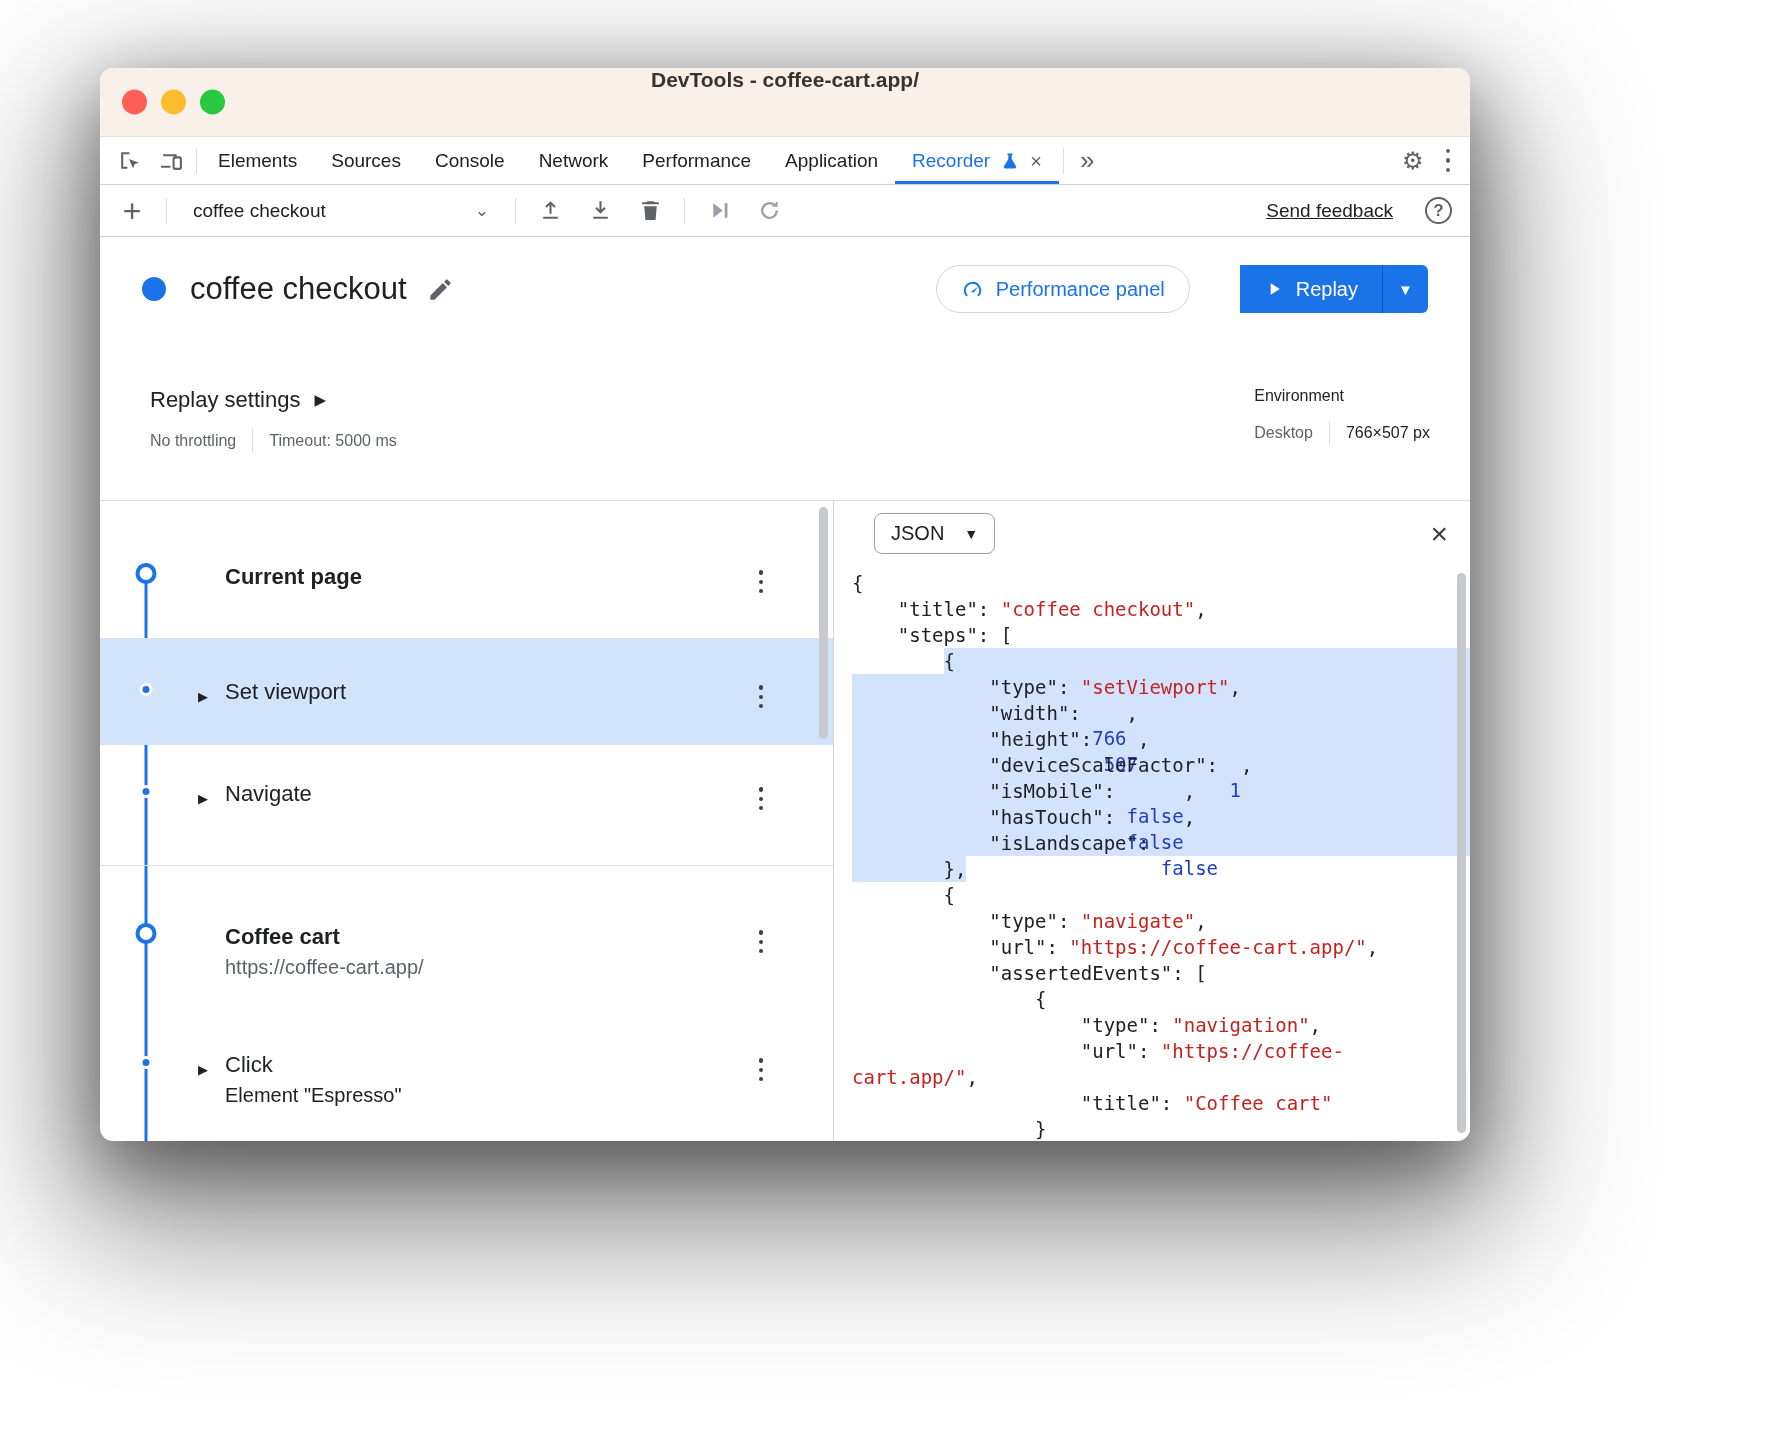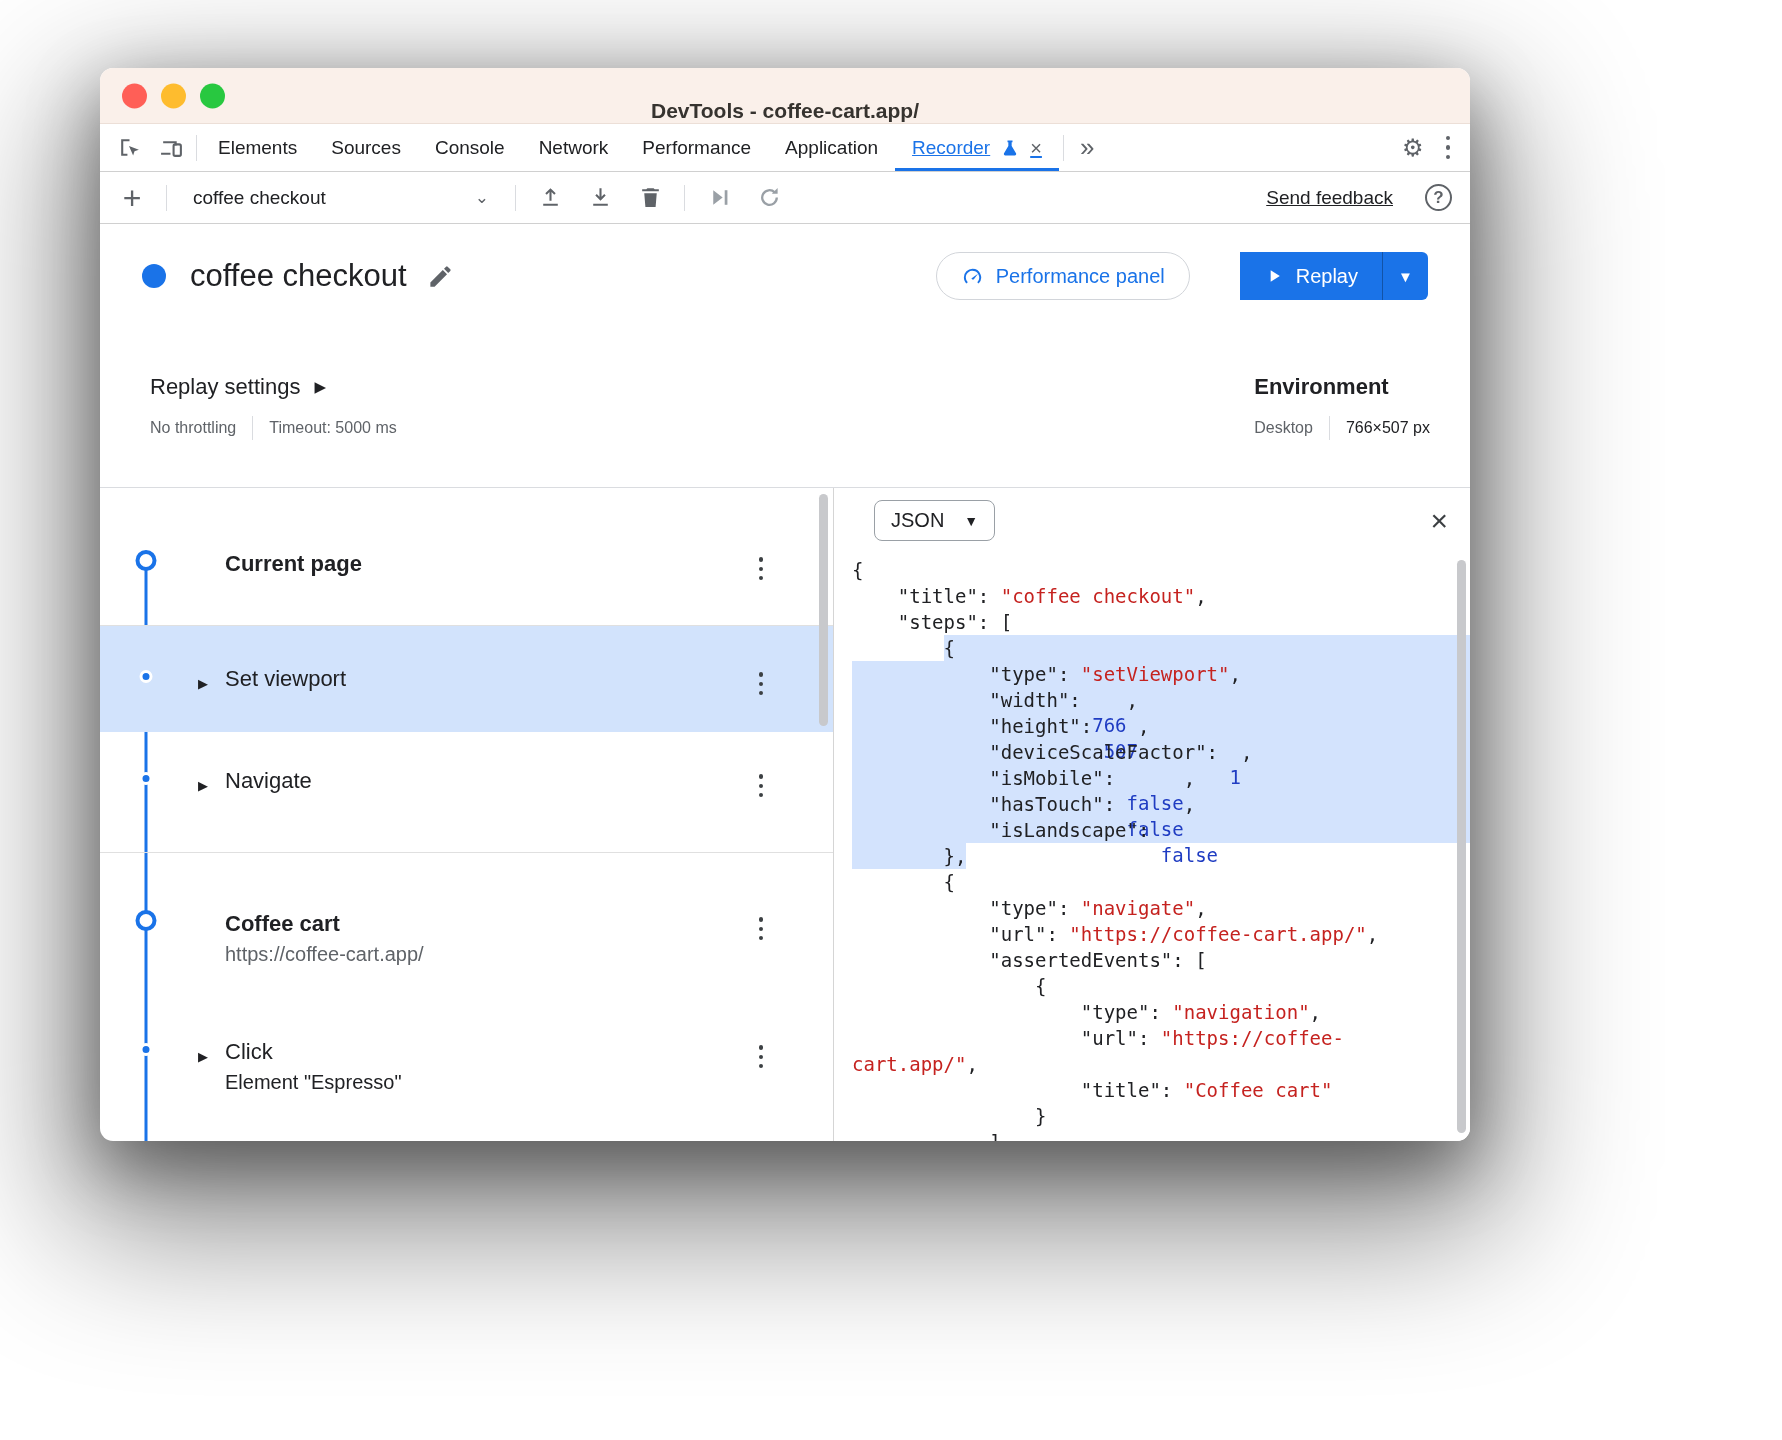--- a/index.html
+++ b/index.html
@@ -10,35 +10,35 @@
   }
 
   .window{
     position:absolute; left:100px; top:68px; width:1370px; height:1073px;
     background:#fff; border-radius:13px; overflow:hidden;
     box-shadow:0 60px 150px 30px rgba(0,0,0,0.45), 0 24px 70px rgba(0,0,0,0.40);
     display:flex; flex-direction:column;
   }
 
   
-  .titlebar{ height:56px; background:#faf0ea; position:relative; flex:0 0 auto;
-    display:flex; align-items:flex-end; justify-content:center; border-bottom:1px solid #ecdfd7;}
+  .titlebar{ height:69px; background:#faf0ea; position:relative; flex:0 0 auto;
+    display:flex; align-items:flex-start; justify-content:center; border-bottom:1px solid #ecdfd7;}
   .traffic{ position:absolute; left:22px; top:50%; transform:translateY(-50%); display:flex; gap:14px;}
   .tl{ width:25px; height:25px; border-radius:50%; display:inline-block; }
   .tl.red{ background:#ff5f57; } .tl.yellow{ background:#febc2e; } .tl.green{ background:#28c840; }
   .win-title{ font-size:21px; font-weight:700; color:#36332f; }
 
   
   .tabbar{ height:48px; flex:0 0 auto; display:flex; align-items:stretch; background:#fff;
     border-bottom:1px solid #d0d0d0; padding-left:8px;}
   .tb-icon{ width:42px; display:flex; align-items:center; justify-content:center; cursor:pointer;}
   .vsep{ width:1px; height:26px; background:#dadce0; align-self:center; margin:0 4px;}
   .tabs{ display:flex; align-items:stretch; }
   .tab{ display:flex; align-items:center; padding:0 17px; font-size:19px; color:var(--ink); cursor:pointer; white-space:nowrap;}
-  .tab.active{ color:var(--accent); box-shadow:inset 0 -3px 0 var(--accent);text-decoration:underline; }
+  .tab.active{ color:var(--accent); box-shadow:inset 0 -3px 0 var(--accent); }
   .tab .flask{ margin-left:10px; display:flex; }
   .tab .tab-close{ margin-left:10px; font-size:20px; color:#5f6368; line-height:1;}
   .more-tabs{ display:flex; align-items:center; font-size:26px; color:#5f6368; padding:0 12px; cursor:pointer;}
   .tabbar-right{ margin-left:auto; display:flex; align-items:center; padding-right:10px;}
   .gear{ font-size:24px; color:#5f6368; padding:0 12px; cursor:pointer;}
   .kebab{ display:flex; flex-direction:column; align-items:center; cursor:pointer; padding:6px 10px;}
   .kebab i{ width:4.5px; height:4.5px; border-radius:50%; background:#5f6368; margin:2.6px 0; display:block;}
 
   
   .rec-toolbar{ height:52px; flex:0 0 auto; display:flex; align-items:center; gap:10px;
@@ -70,21 +70,21 @@
   
   .settings-row{ flex:0 0 auto; height:160px; border-bottom:1px solid var(--border);
     display:flex; justify-content:space-between; padding:46px 40px 0 50px;}
   .rs-label{ font-size:22px; font-weight:500; color:var(--ink); display:flex; align-items:center; gap:14px;}
   .rs-label .tri{ font-size:15px; color:#202124;}
   .rs-values{ margin-top:16px; display:flex; align-items:center; gap:16px; font-size:16px;}
   .muted{ color:var(--gray); }
   .dark{ color:var(--ink); }
   .pipe{ width:1px; height:24px; background:#dadce0; }
   .env-block{ text-align:left; }
-  .env-label{ font-size:22px; font-weight:700; color:var(--ink); }
+  .env-label{ font-size:16px; font-weight:400; color:var(--ink); }
 
   
   .main{ flex:1; display:flex; min-height:0;}
   .steps-panel{ width:734px; flex:0 0 auto; position:relative; border-right:1px solid #d5d5d5; overflow:hidden;}
   .rail{ position:absolute; left:46px; top:76px; bottom:0; width:3px; background:var(--accent);
     transform:translateX(-50%); z-index:1;}
   .panel-scrollbar{ position:absolute; right:5px; top:6px; width:9px; height:232px; border-radius:5px;
     background:#c8c9cc; z-index:5; cursor:pointer;}
 
   .step-row{ position:relative; display:flex; align-items:flex-start; padding:0 64px 0 125px; z-index:2;}

